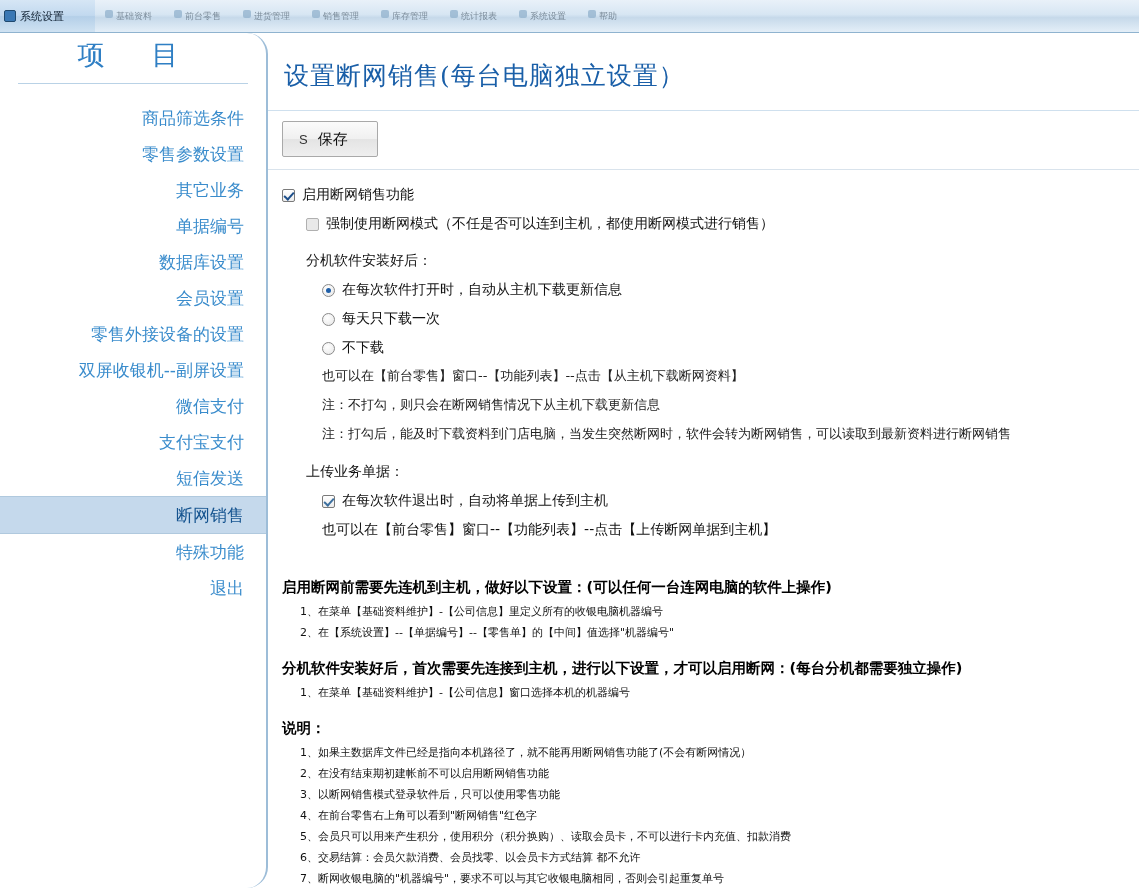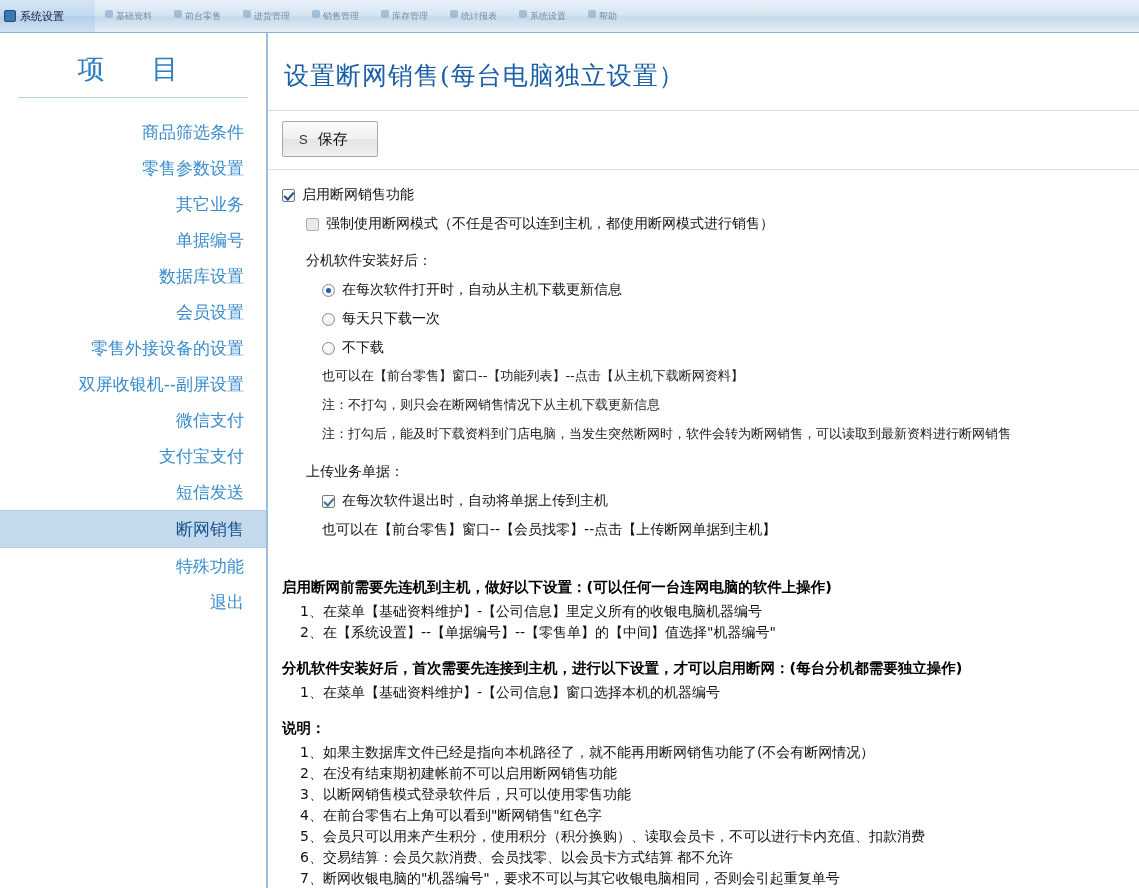--- a/index.html
+++ b/index.html
@@ -69,21 +69,21 @@
     min-height: 0;
   }
 
   
   .sidebar {
     width: 268px;
     flex: 0 0 268px;
     background: #ffffff;
     border-right: 2px solid #9dbdd8;
     position: relative;
-    padding-top: 14px;
+    border-radius: 21px;
   }
   .sb-title {
     text-align: center;
     color: #2f7fc4;
     font-size: 27px;
     letter-spacing: 10px;
     padding: 4px 0 10px 0;
     font-family: "DejaVu Serif", serif;
   }
   .sb-rule {
@@ -216,21 +216,21 @@
   .note { font-size: 13px; color: #222; }
 
   .section-head {
     font-weight: bold;
     font-size: 14.5px;
     color: #000;
     margin-top: 16px;
     margin-bottom: 4px;
   }
   .bullet {
-    font-size: 14px;
+    font-size: 11px;
     margin-left: 18px;
     line-height: 21px;
     color: #111;
   }
   .spacer-8 { height: 8px; }
   .spacer-14 { height: 14px; }
 </style>
 </head>
 <body>
 
@@ -357,21 +357,21 @@
         <div class="row indent1">
           <span class="lbl">上传业务单据：</span>
         </div>
 
         <div class="row indent2">
           <span class="cb checked dim"></span>
           <span class="lbl">在每次软件退出时，自动将单据上传到主机</span>
         </div>
 
         <div class="row indent2">
-          <span class="lbl">也可以在【前台零售】窗口--【会员找零】--点击【上传断网单据到主机】</span>
+          <span class="lbl">也可以在【前台零售】窗口--【功能列表】--点击【上传断网单据到主机】</span>
         </div>
 
         <div class="spacer-14"></div>
 
         <div class="section-head">启用断网前需要先连机到主机，做好以下设置：(可以任何一台连网电脑的软件上操作)</div>
         <div class="bullet">1、在菜单【基础资料维护】-【公司信息】里定义所有的收银电脑机器编号</div>
         <div class="bullet">2、在【系统设置】--【单据编号】--【零售单】的【中间】值选择"机器编号"</div>
 
         <div class="section-head">分机软件安装好后，首次需要先连接到主机，进行以下设置，才可以启用断网：(每台分机都需要独立操作)</div>
         <div class="bullet">1、在菜单【基础资料维护】-【公司信息】窗口选择本机的机器编号</div>

